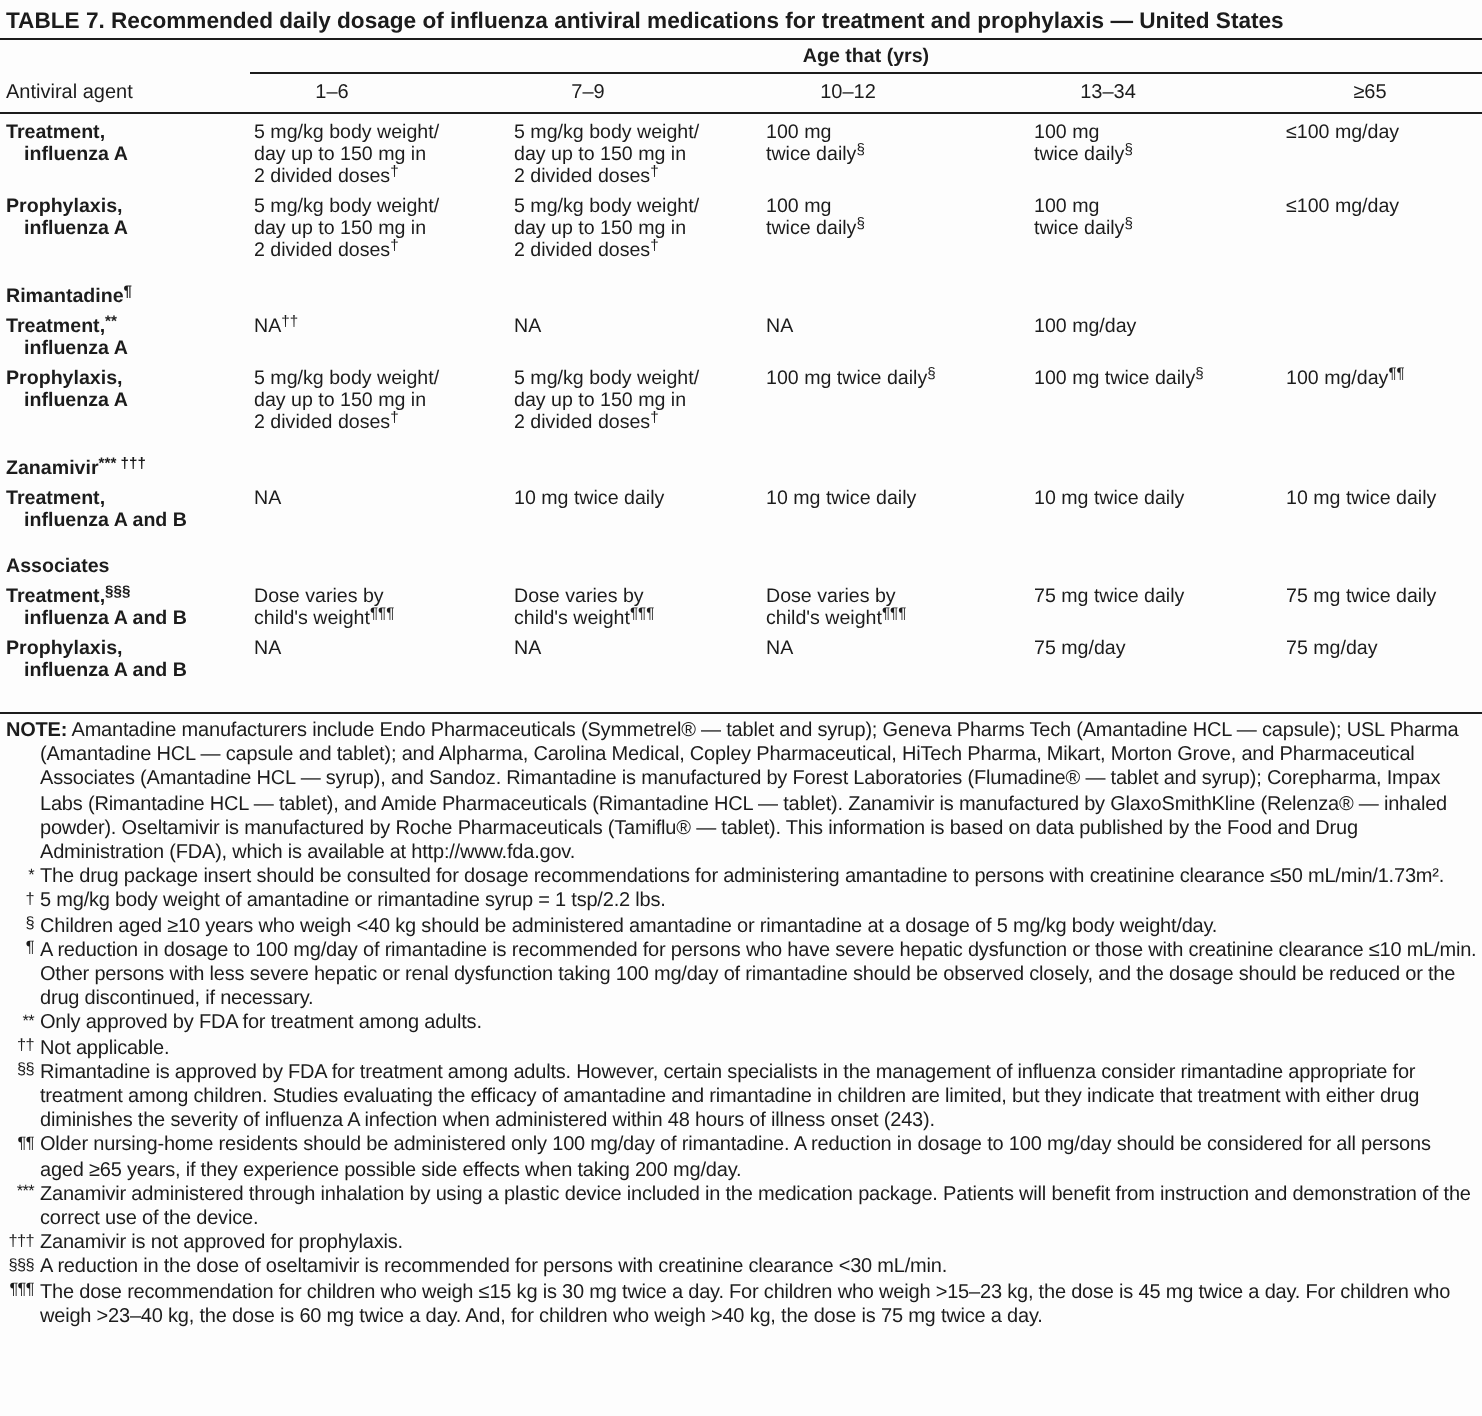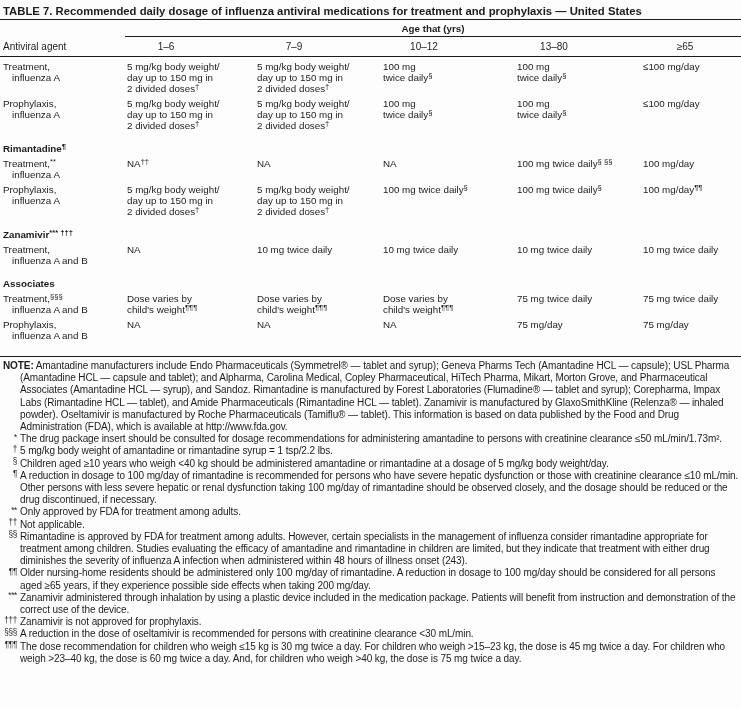--- a/index.html
+++ b/index.html
@@ -55,21 +55,21 @@
     overflow: hidden;
   }
   .sec { font-weight: bold; padding-left: 3px; margin-top: 12px; white-space: nowrap; }
   .sec.first { margin-top: 2px; }
   .trow {
     display: grid;
     grid-template-columns: 125px 130px 126px 134px 126px 100px;
     margin-top: 4px;
   }
   .cell { padding-left: 2px; white-space: nowrap; }
-  .cell.lab { padding-left: 3px; }
+  .cell.lab { padding-left: 3px; font-weight: bold; }
   .label2 { display: block; padding-left: 9px; }
 
   sup {
     font-size: 7.6px;
     line-height: 0;
     vertical-align: baseline;
     position: relative;
     top: -3.2px;
   }
 
@@ -99,21 +99,21 @@
 
   <div class="title">TABLE 7. Recommended daily dosage of influenza antiviral medications for treatment and prophylaxis — United States</div>
 
   <div class="span-header">Age that (yrs)</div>
 
   <div class="col-headers">
     <div class="agent">Antiviral agent</div>
     <div class="age">1–6</div>
     <div class="age">7–9</div>
     <div class="age">10–12</div>
-    <div class="age">13–80</div>
+    <div class="age">13–34</div>
     <div class="age last">≥65</div>
   </div>
 
   <div class="tbody">
       <div class="trow">
         <div class="cell lab">Treatment,<span class="label2">influenza A</span></div>
         <div class="cell">5 mg/kg body weight/<br>day up to 150 mg in<br>2 divided doses<sup>†</sup></div>
         <div class="cell">5 mg/kg body weight/<br>day up to 150 mg in<br>2 divided doses<sup>†</sup></div>
         <div class="cell">100 mg<br>twice daily<sup>§</sup></div>
         <div class="cell">100 mg<br>twice daily<sup>§</sup></div>
@@ -126,21 +126,20 @@
         <div class="cell">100 mg<br>twice daily<sup>§</sup></div>
         <div class="cell">100 mg<br>twice daily<sup>§</sup></div>
         <div class="cell">≤100 mg/day</div>
       </div>
       <div class="sec">Rimantadine<sup>¶</sup></div>
       <div class="trow">
         <div class="cell lab">Treatment,<sup>**</sup><span class="label2">influenza A</span></div>
         <div class="cell">NA<sup>††</sup></div>
         <div class="cell">NA</div>
         <div class="cell">NA</div>
-        <div class="cell">100 mg twice daily<sup>§ §§</sup></div>
         <div class="cell">100 mg/day</div>
       </div>
       <div class="trow">
         <div class="cell lab">Prophylaxis,<span class="label2">influenza A</span></div>
         <div class="cell">5 mg/kg body weight/<br>day up to 150 mg in<br>2 divided doses<sup>†</sup></div>
         <div class="cell">5 mg/kg body weight/<br>day up to 150 mg in<br>2 divided doses<sup>†</sup></div>
         <div class="cell">100 mg twice daily<sup>§</sup></div>
         <div class="cell">100 mg twice daily<sup>§</sup></div>
         <div class="cell">100 mg/day<sup>¶¶</sup></div>
       </div>

